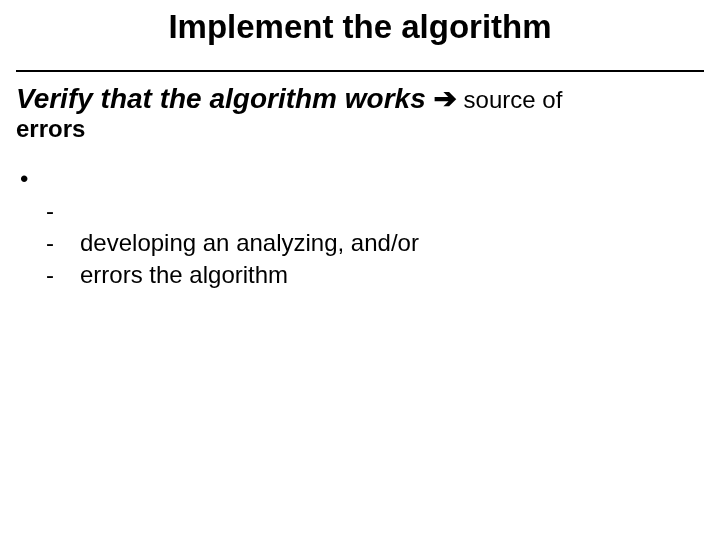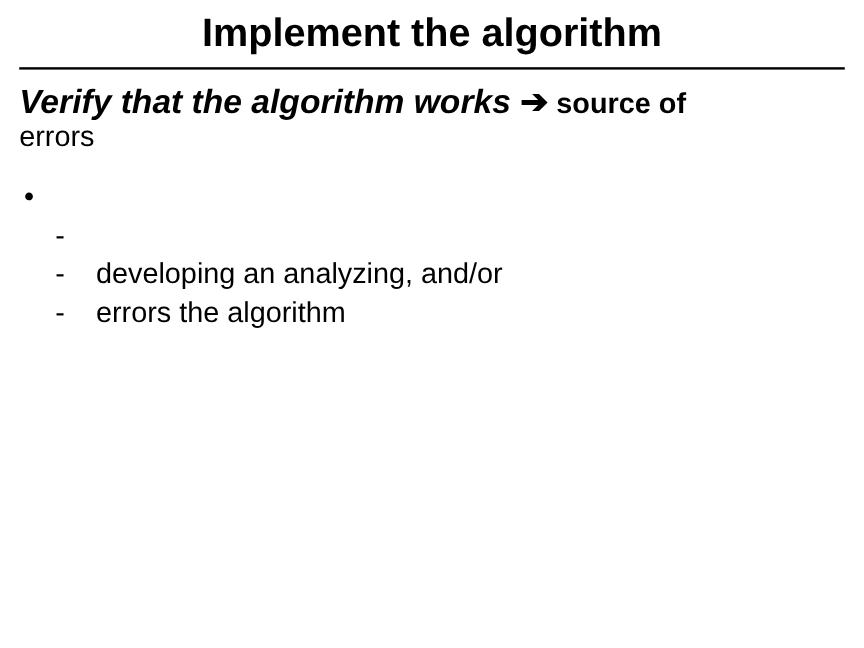--- a/index.html
+++ b/index.html
@@ -13,34 +13,34 @@
   }
   .slide {
     width: 100%;
     height: 100%;
     padding: 8px 16px 16px 16px;
   }
   .title {
     font-size: 33px;
     font-weight: bold;
     text-align: center;
-    padding-bottom: 10px;
+    padding-bottom: 24px;
     border-bottom: 2px solid #000;
   }
   .subtitle {
     font-size: 28px;
     margin-top: 10px;
     line-height: 1.2;
   }
   .subtitle .strong { font-weight: bold; font-style: italic; }
   .subtitle .arrow { font-weight: bold; }
-  .subtitle .trail1 { font-weight: bold; font-size: 24px; }
+  .subtitle .trail1 { font-weight: normal; font-size: 24px; }
   .subtitle-line2 {
     font-size: 24px;
-    font-weight: normal;
+    font-weight: bold;
     margin-top: 0;
     line-height: 1.1;
   }
   .body {
     margin-top: 22px;
     font-size: 24px;
     line-height: 1.25;
     padding-left: 4px;
   }
   .bullet-row {

